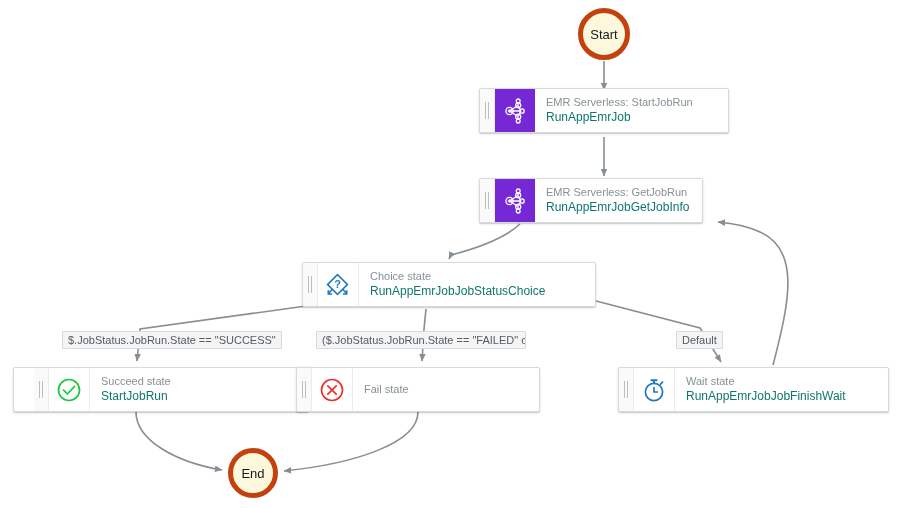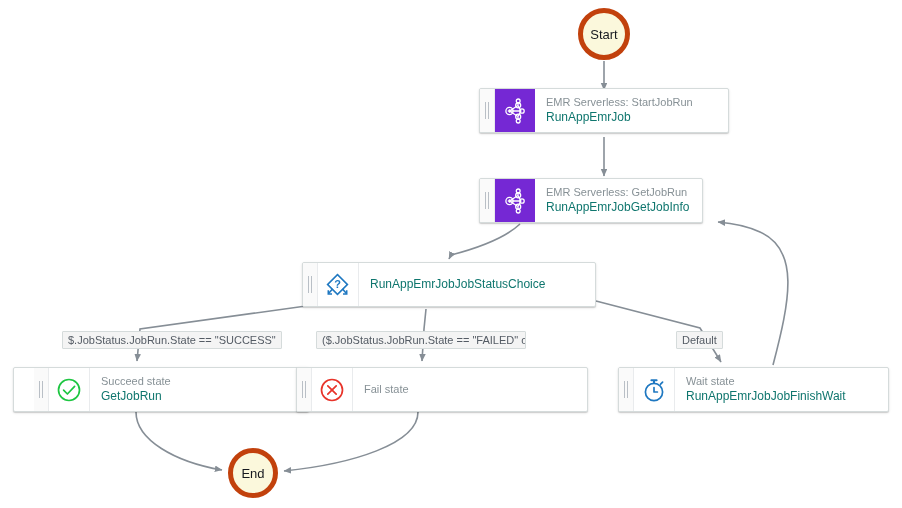--- a/index.html
+++ b/index.html
@@ -68,21 +68,21 @@
   .title{
     font-size:12px;line-height:17px;color:#0f766e;
     white-space:nowrap;overflow:hidden;
   }
 
   
   #node-start-job   {left:479px;top:88px; width:250px;}
   #node-get-job     {left:479px;top:178px;width:224px;}
   #node-choice      {left:302px;top:262px;width:294px;}
   #node-succeed     {left:13px; top:367px;width:296px;padding-left:20px;}
-  #node-fail        {left:296px;top:367px;width:292px;}
+  #node-fail        {left:296px;top:367px;width:244px;}
   #node-wait        {left:618px;top:367px;width:271px;}
 
   
   .edge-label{
     position:absolute;
     background:#f4f4f4;
     border:1px solid #d5dbdb;
     color:#545b64;
     font-size:11px;line-height:14px;
     padding:1px 5px;
@@ -203,38 +203,39 @@
       <svg width="28" height="28" viewBox="0 0 28 28" fill="none" stroke="#1f78c1" stroke-width="1.6">
         <rect x="6.5" y="6.5" width="14" height="14" transform="rotate(45 13.5 13.5)"></rect>
         <path d="M8.5,18 L4.5,22.5"></path>
         <path d="M4.3,19.3 L4.3,23 L8,23" stroke-linejoin="miter"></path>
         <path d="M18.5,18 L22.5,22.5"></path>
         <path d="M22.7,19.3 L22.7,23 L19,23" stroke-linejoin="miter"></path>
         <text x="13.5" y="17" font-family="Liberation Sans, sans-serif" font-size="11" font-weight="bold" fill="#1f78c1" stroke="none" text-anchor="middle">?</text>
       </svg>
     </div>
     <div class="labels">
+      <div class="sub">Choice state</div>
       <div class="title">RunAppEmrJobJobStatusChoice</div>
     </div>
   </div>
 
   <div class="node" id="node-succeed">
     <div class="grip">
         <i></i>
         <i></i>
       </div>
     <div class="icon-box">
       <svg width="28" height="28" viewBox="0 0 28 28" fill="none" stroke="#1ec642" stroke-width="1.7">
         <circle cx="14" cy="14" r="10.5"></circle>
         <path d="M8.6,14.2 L12.4,18 L19.6,10.4" stroke-linecap="round" stroke-linejoin="round"></path>
       </svg>
     </div>
     <div class="labels">
       <div class="sub">Succeed state</div>
-      <div class="title">GetJobRun</div>
+      <div class="title">StartJobRun</div>
     </div>
   </div>
 
   <div class="node" id="node-fail">
     <div class="grip">
         <i></i>
         <i></i>
       </div>
     <div class="icon-box">
       <svg width="28" height="28" viewBox="0 0 28 28" fill="none" stroke="#e8342a" stroke-width="1.7">

